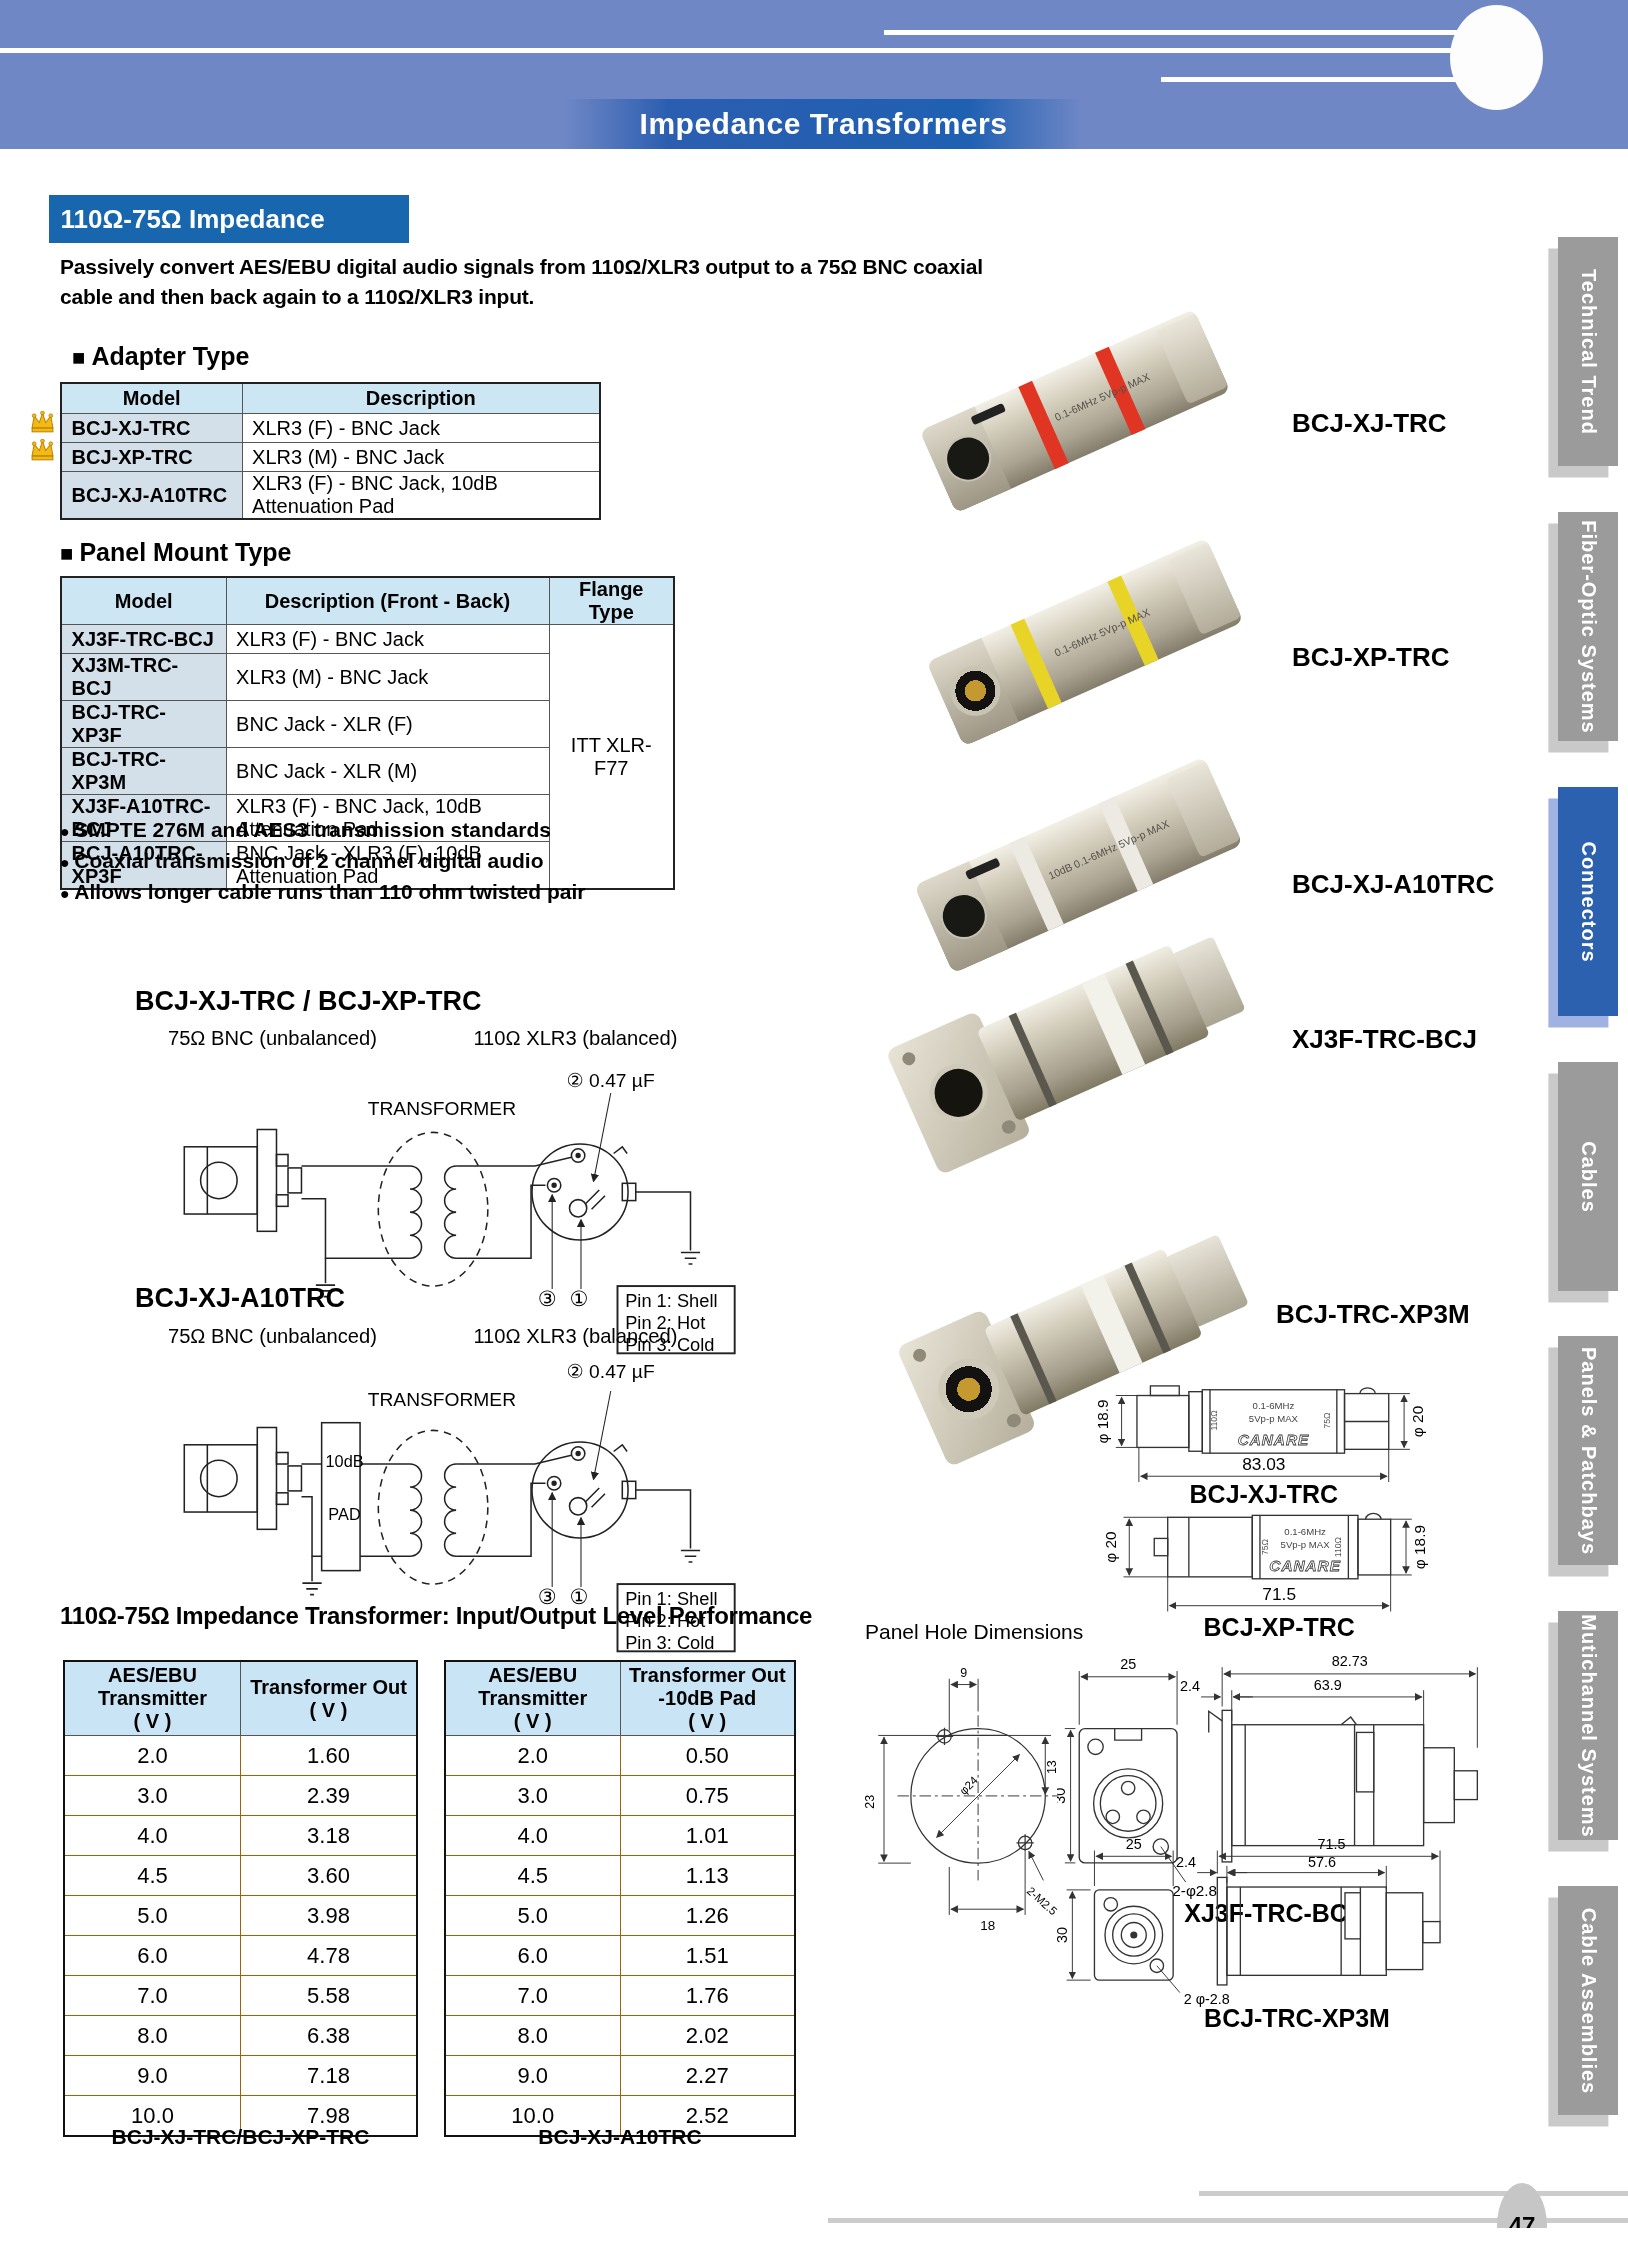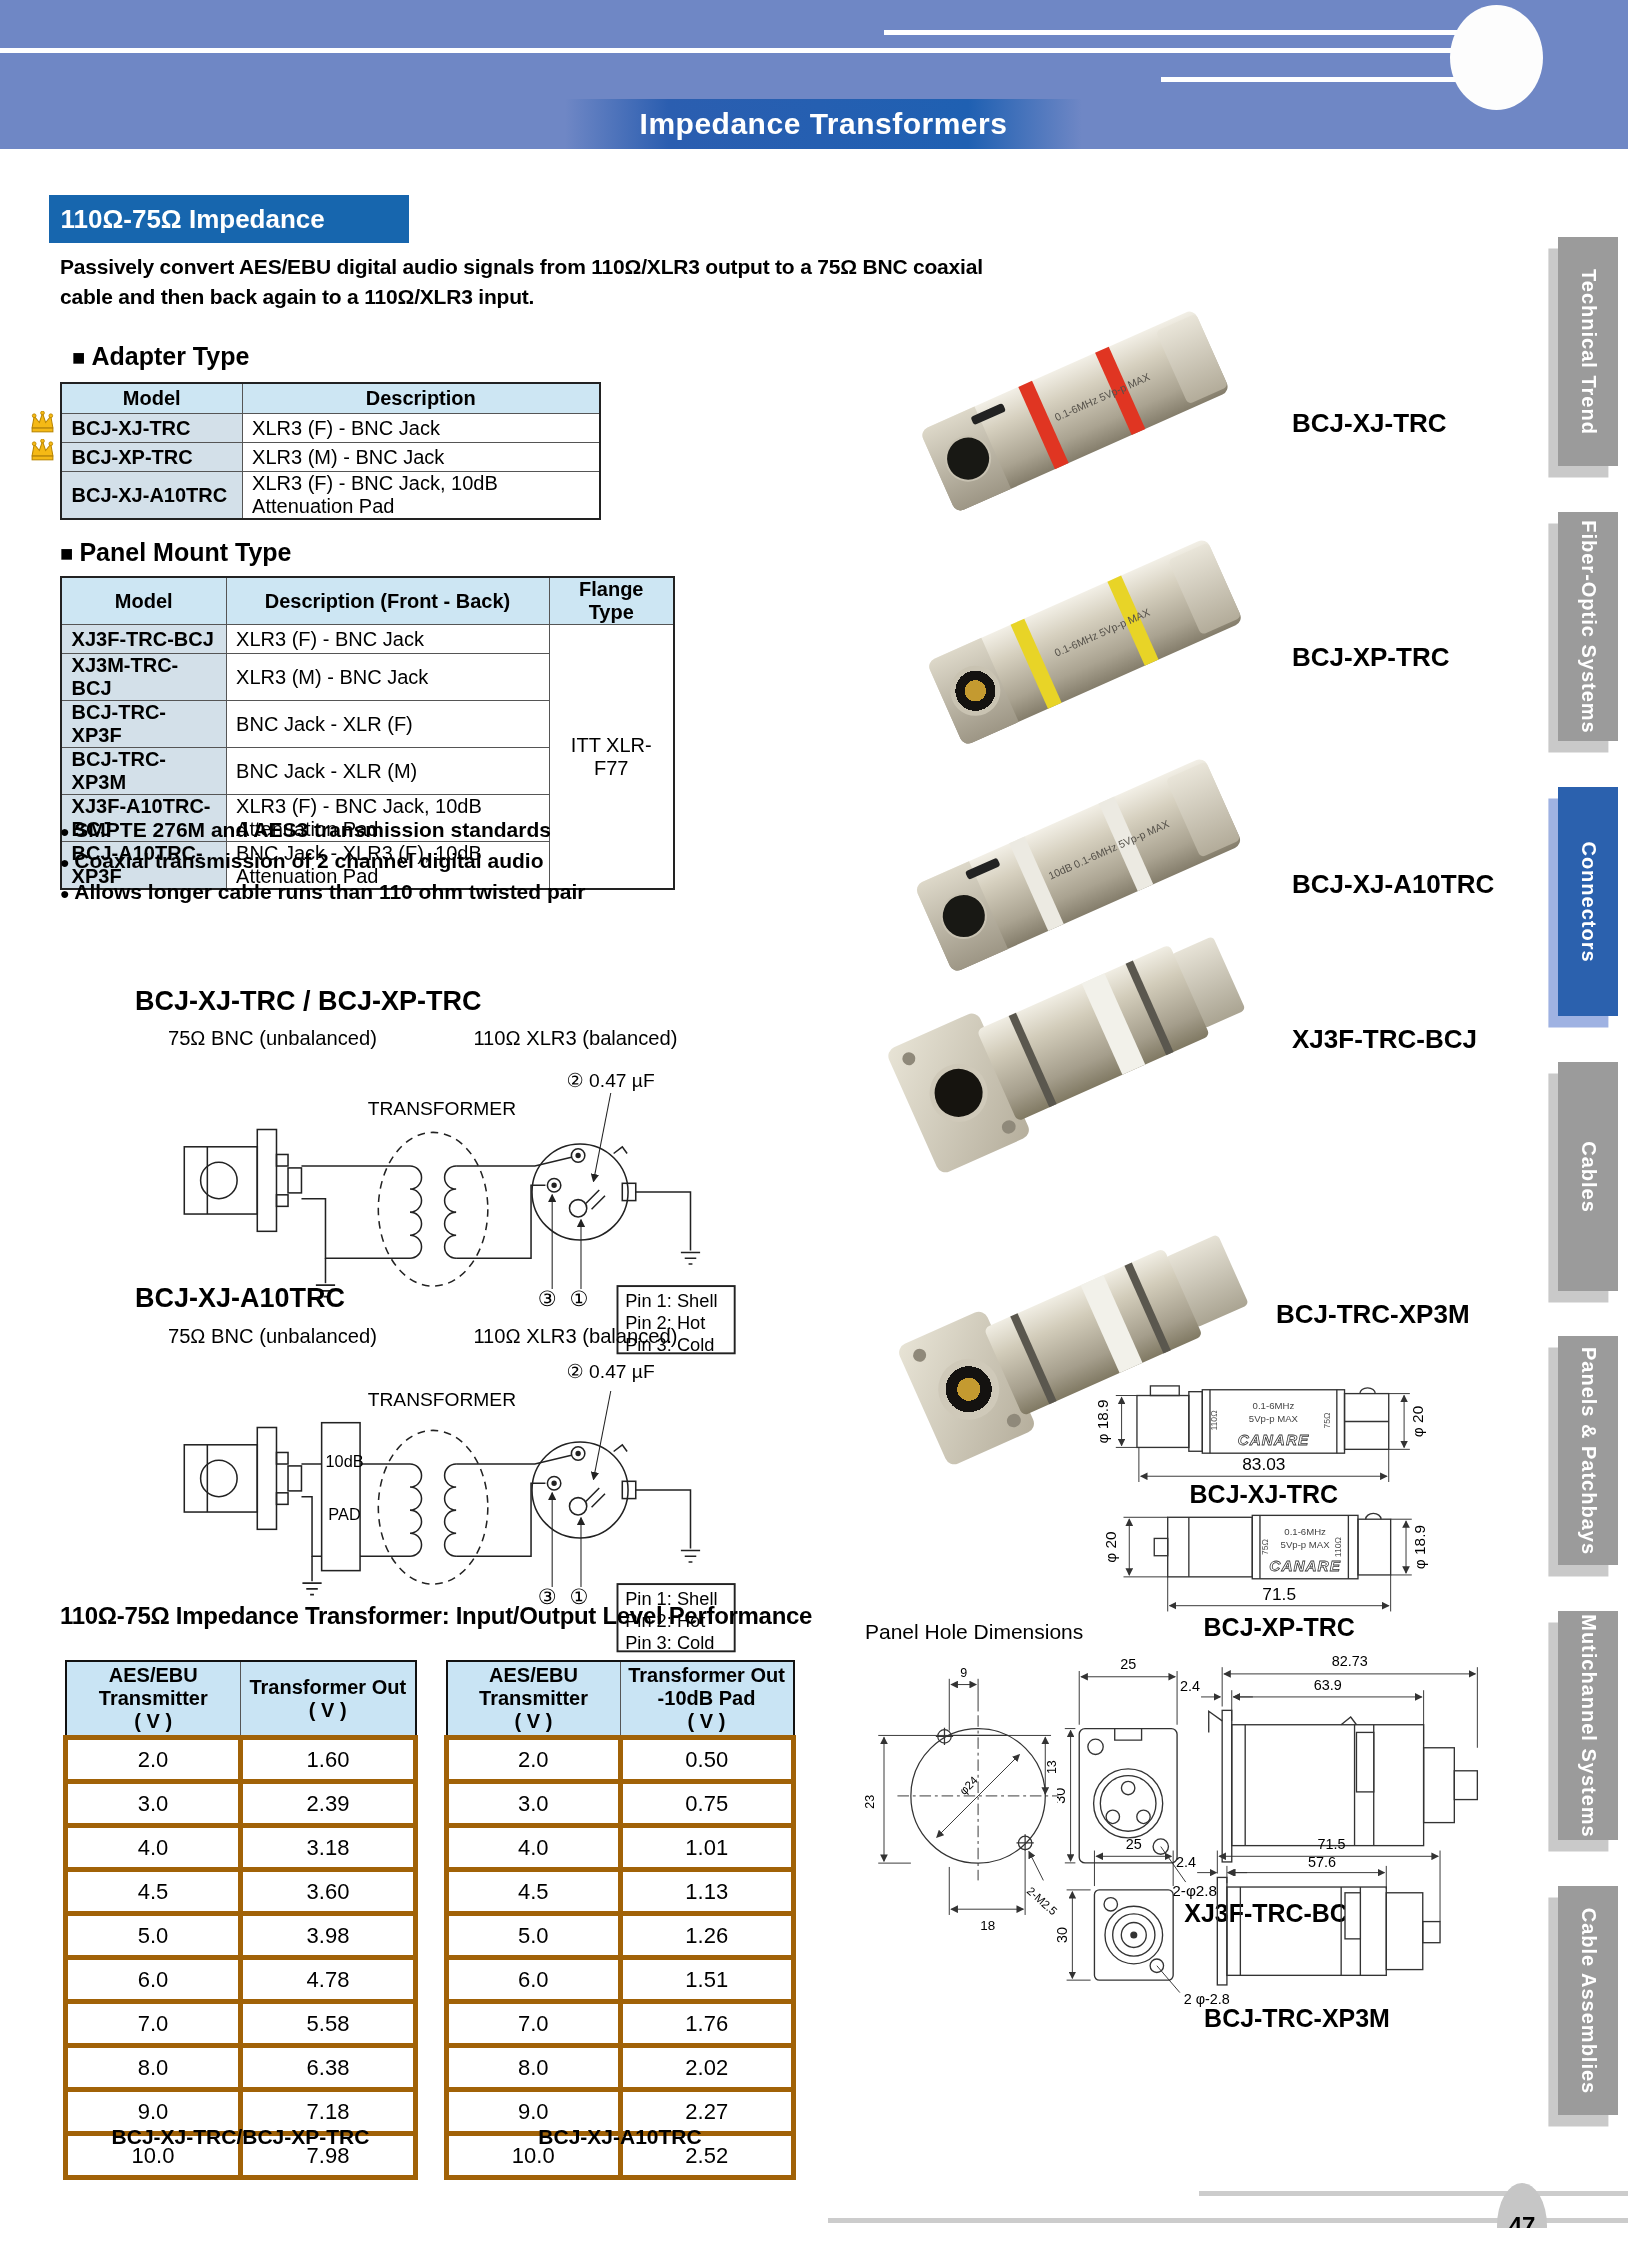--- a/index.html
+++ b/index.html
@@ -31,21 +31,21 @@
   table.spec td.flange{text-align:center;}
 
   .feature{font-size:21px;font-weight:bold;line-height:30px;}
   .feature::before{content:"● ";font-size:16.3px;}
 
   .diag-title{position:absolute;font-size:27px;font-weight:bold;margin-left:12px;}
 
   
   table.perf{position:absolute;border-collapse:collapse;border:2.9px solid #111;text-align:center;table-layout:fixed;}
   table.perf th{background:#c9e4f4;border:1px solid #555;font-size:20px;font-weight:bold;height:71px;line-height:23px;}
-  table.perf td{border:5px solid #a16207;height:37px;font-size:22px;}
+  table.perf td{border:1px solid #a16207;height:37px;font-size:22px;}
   .perf-caption{position:absolute;font-size:21px;font-weight:bold;text-align:center;}
   .perf-heading{position:absolute;font-size:24px;font-weight:bold;letter-spacing:-0.3px;}
 
   
   .photo{position:absolute;}
   .cyl{position:absolute;border-radius:8.6px;background:linear-gradient(180deg,#f2efe6,#d6d0bf 30%,#aaa391 75%,#847d6b);}
   .stripe{position:absolute;top:0;bottom:0;width:15.4px;}
   .face{position:absolute;left:0;top:0;bottom:0;width:60px;border-radius:8.6px 0 0 8.6px;background:linear-gradient(#ddd8c9,#9d9685);}
   .xlr-face::after{content:'';position:absolute;left:9.6px;top:50%;margin-top:-23px;width:46px;height:46px;border-radius:50%;
       background:#181814;border:2.9px solid #c8c2b2;box-sizing:border-box;}

